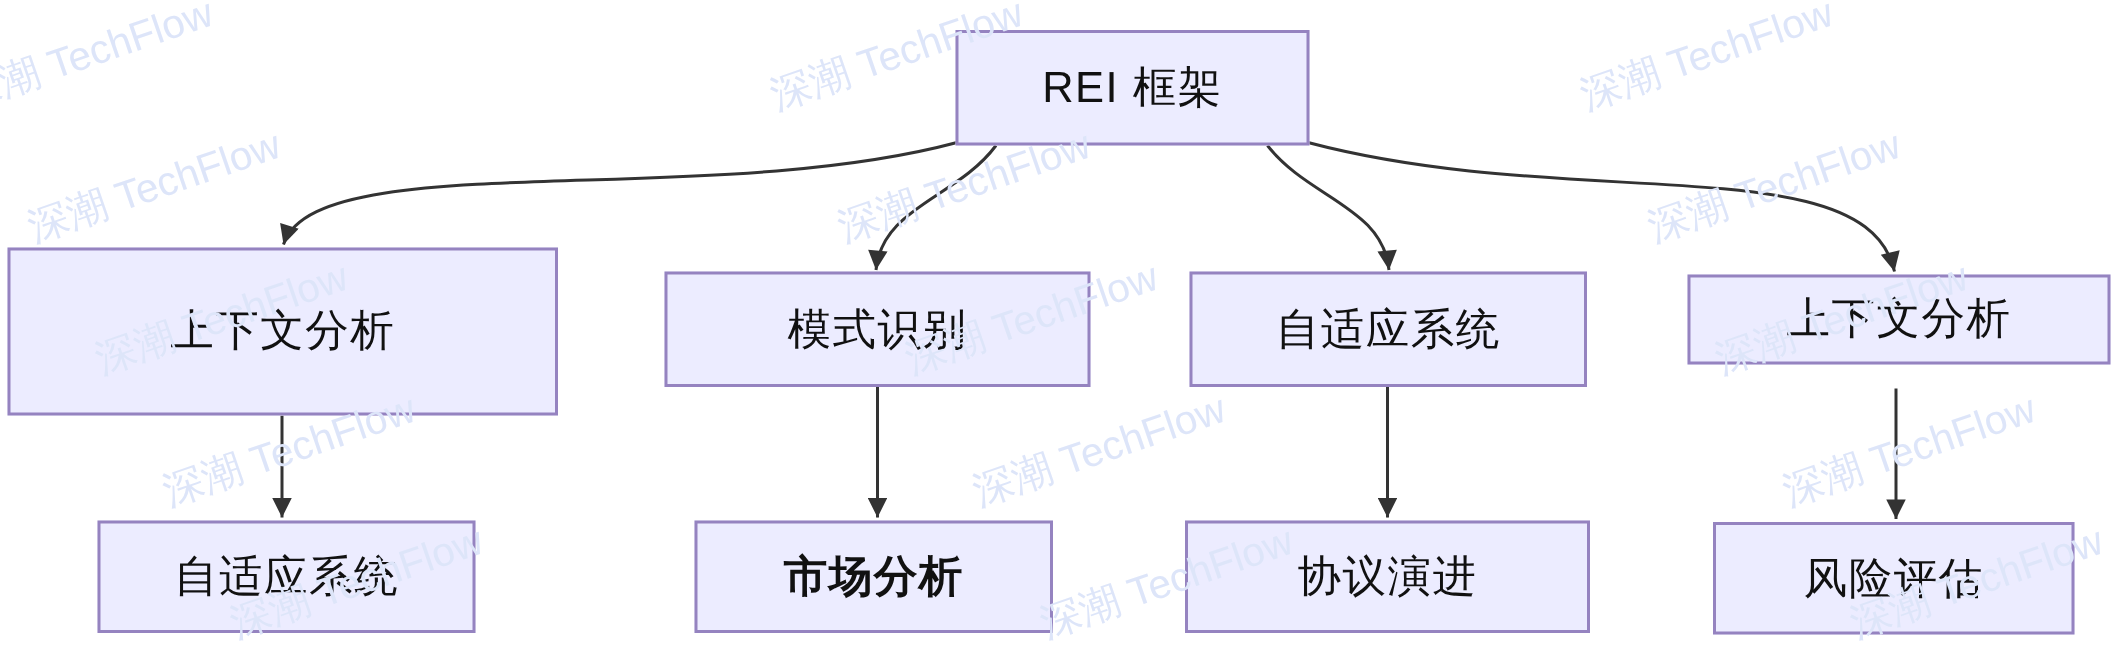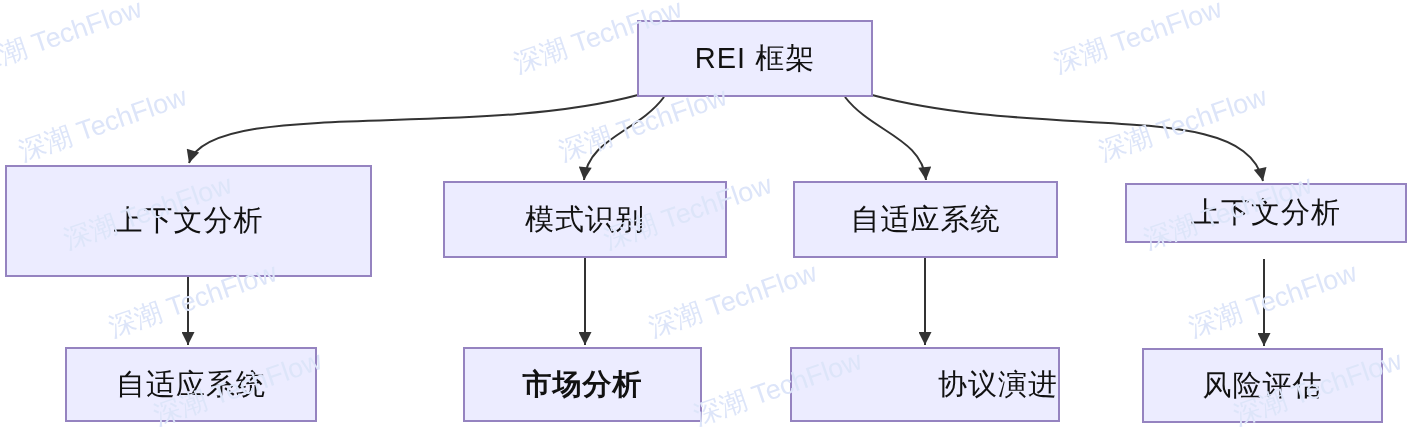--- a/index.html
+++ b/index.html
@@ -102,21 +102,21 @@
   <div class="node" style="left:1125px; top:183px; width:282px; height:60px;">
     <span>上下文分析</span>
   </div>
 
   <div class="node" style="left:65px;  top:347px; width:252px; height:75px;">
     <span>自适应系统</span>
   </div>
   <div class="node" style="left:463px; top:347px; width:239px; height:75px;font-weight:bold;">
     <span>市场分析</span>
   </div>
-  <div class="node" style="left:790px; top:347px; width:270px; height:75px;justify-content:flex-end;">
+  <div class="node" style="left:790px; top:347px; width:270px; height:75px;">
     <span>协议演进</span>
   </div>
   <div class="node" style="left:1142px; top:348px; width:241px; height:75px;">
     <span>风险评估</span>
   </div>
 
   <div class="wm-layer" id="wm-layer">
       <span class="wm" style="left: -30px; top: 18px;">深潮 TechFlow</span>
       <span class="wm" style="left: 510px; top: 18px;">深潮 TechFlow</span>
       <span class="wm" style="left: 1050px; top: 18px;">深潮 TechFlow</span>

